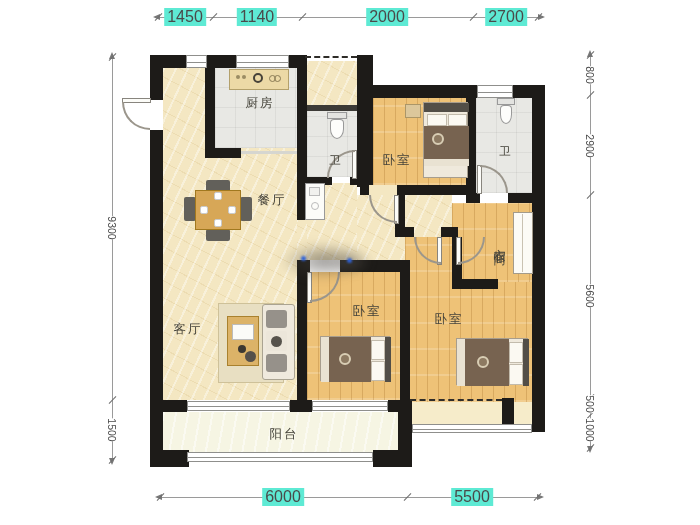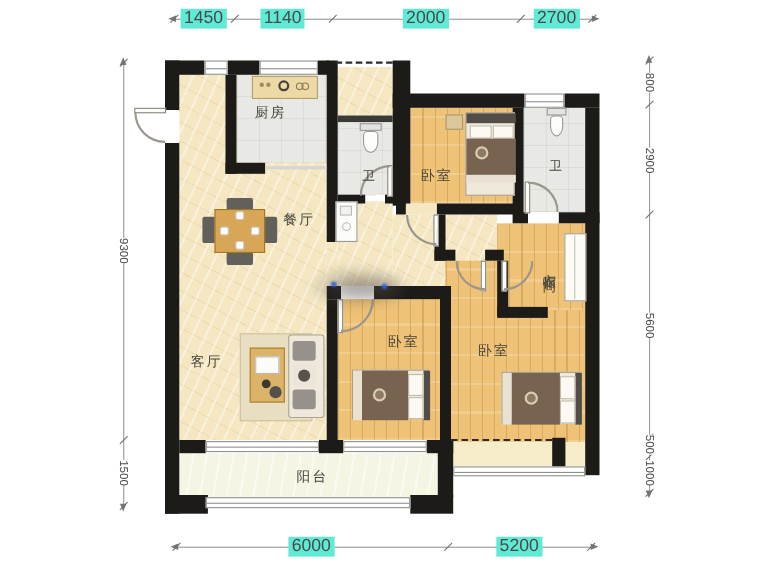--- a/index.html
+++ b/index.html
@@ -176,21 +176,21 @@
   </div>
   <div class="furn" style="left:320px;top:336px;width:70px;height:45px;background:#efe9dc;border:1px solid #a79d8d;">
     <div class="abs" style="left:64px;top:0;width:6px;height:45px;background:#524e47;"></div>
     <div class="abs" style="left:50px;top:3px;width:12px;height:18px;background:#fbf9f2;border:1px solid #c2bbac;"></div>
     <div class="abs" style="left:50px;top:24px;width:12px;height:18px;background:#fbf9f2;border:1px solid #c2bbac;"></div>
     <div class="abs" style="left:8px;top:0;width:42px;height:45px;background:#776350;"></div>
     <div class="abs" style="left:18px;top:16px;width:12px;height:12px;background:#8d7a62;border:2px solid #d8cdb4;border-radius:50%;box-sizing:border-box;"></div>
     <div class="abs" style="left:0;top:0;width:8px;height:45px;background:#e9e2d2;"></div>
   </div>
 
-  <div class="rlab" style="left:246px;top:103px;">厨房</div>
+  <div class="rlab" style="left:260px;top:103px;">厨房</div>
   <div class="rlab" style="left:335px;top:160px;font-size:11.5px;letter-spacing:0;">卫</div>
   <div class="rlab" style="left:272px;top:200px;">餐厅</div>
   <div class="rlab" style="left:397px;top:160px;">卧室</div>
   <div class="rlab" style="left:505px;top:151px;font-size:11.5px;letter-spacing:0;">卫</div>
   <div class="rlabV" style="left:499px;top:243px;">衣帽间</div>
   <div class="rlab" style="left:188px;top:329px;">客厅</div>
   <div class="rlab" style="left:367px;top:311px;">卧室</div>
   <div class="rlab" style="left:449px;top:319px;">卧室</div>
   <div class="rlab" style="left:284px;top:434px;">阳台</div>
 
@@ -212,21 +212,21 @@
   <div class="dlab" style="left:387px;top:17px;">2000</div>
   <div class="dlab" style="left:506px;top:17px;">2700</div>
 
   <div class="dimline" style="left:160px;top:497px;width:377px;height:1px;"></div>
   <div class="arrow" style="left:155px;top:494px;border-top:3px solid transparent;border-bottom:3px solid transparent;border-right:7px solid #777;"></div>
   <div class="arrow" style="left:537px;top:494px;border-top:3px solid transparent;border-bottom:3px solid transparent;border-left:7px solid #777;"></div>
   <div class="tk" style="left:160px;top:492px;"></div>
   <div class="tk" style="left:407px;top:492px;"></div>
   <div class="tk" style="left:537px;top:492px;"></div>
   <div class="dlab" style="left:283px;top:497px;">6000</div>
-  <div class="dlab" style="left:472px;top:497px;">5200</div>
+  <div class="dlab" style="left:472px;top:497px;">5500</div>
 
   <div class="dimline" style="left:112px;top:57px;width:1px;height:403px;"></div>
   <div class="arrow" style="left:109px;top:52px;border-left:3px solid transparent;border-right:3px solid transparent;border-bottom:7px solid #777;"></div>
   <div class="arrow" style="left:109px;top:458px;border-left:3px solid transparent;border-right:3px solid transparent;border-top:7px solid #777;"></div>
   <div class="tk" style="left:112px;top:52px;"></div>
   <div class="tk" style="left:112px;top:395px;"></div>
   <div class="tk" style="left:112px;top:455px;"></div>
   <div class="dlabV" style="left:112px;top:228px;">9300</div>
   <div class="dlabV" style="left:112px;top:430px;">1500</div>
 

